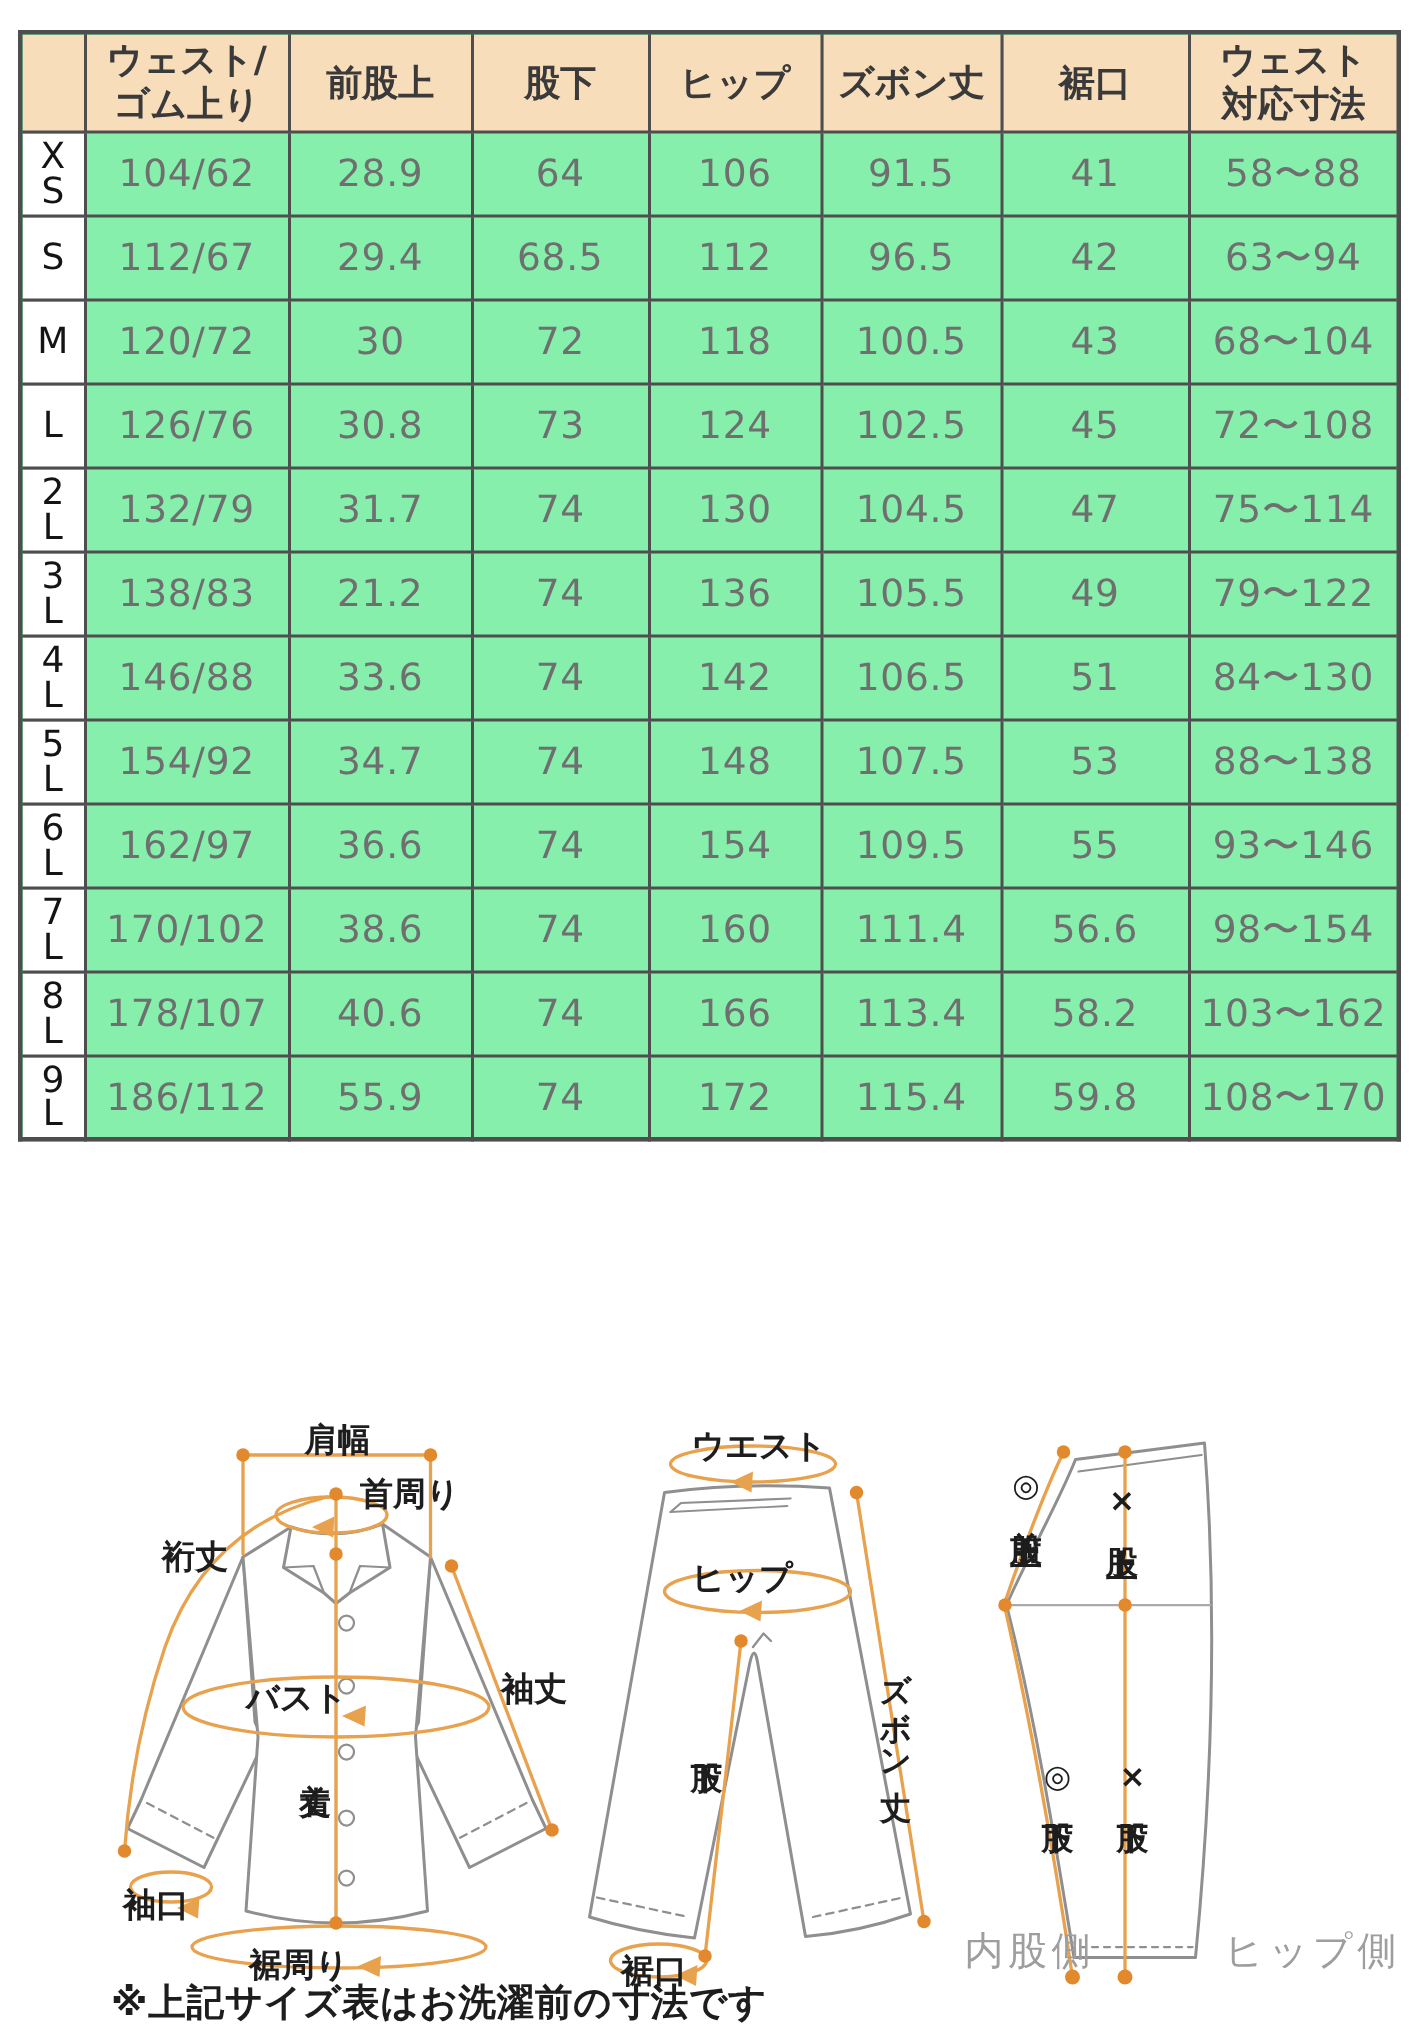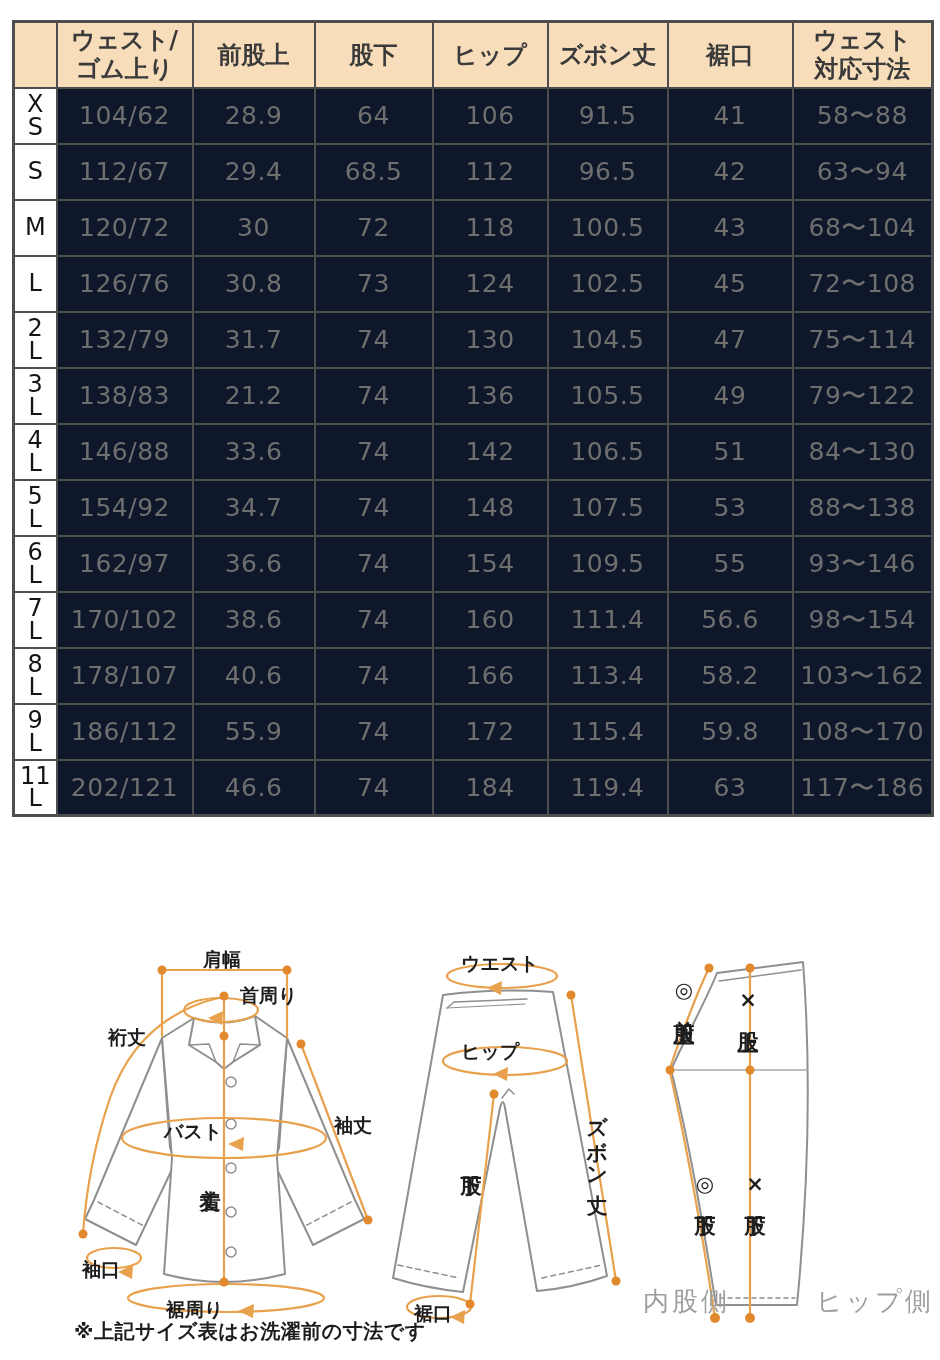--- a/index.html
+++ b/index.html
@@ -5,21 +5,21 @@
   html,body{margin:0;padding:0;background:#ffffff;}
   body{
     width:940px;height:1360px;position:relative;overflow:hidden;
     font-family:"DejaVu Sans","Liberation Sans",sans-serif;
     -webkit-font-smoothing:antialiased;
   }
   
   .size-table-wrap{position:absolute;left:12px;top:20px;width:919px;}
   table.size-table{
     width:100%;border-collapse:collapse;table-layout:fixed;
-    border:3px solid #4e4e4e;background:#0f172a;
+    border:3px solid #4e4e4e;background:#86efac;
   }
   table.size-table th,table.size-table td{
     border:2px solid #4e4e4e;text-align:center;vertical-align:middle;
     padding:0 2px;overflow:hidden;
   }
   table.size-table thead tr{height:66px;}
   table.size-table thead th{
     background:#f8ddbb;color:#3a3a3a;font-weight:600;font-size:24px;
     line-height:1.18;white-space:pre-line;
   }
@@ -27,35 +27,35 @@
   table.size-table tbody th{
     background:#ffffff;color:#141414;font-weight:400;font-size:24px;
     line-height:0.92;white-space:pre-line;padding:0;
   }
   table.size-table tbody td{
     color:#6f6f6f;font-size:25px;font-weight:400;letter-spacing:0.5px;
   }
   
   .diagram-svg{position:absolute;}
   .lbl{
-    position:absolute;color:#1d1d1d;font-weight:700;font-size:19px;
+    position:absolute;color:#1d1d1d;font-weight:700;font-size:22px;
     line-height:1;white-space:nowrap;
   }
   .vlbl{
     position:absolute;color:#1d1d1d;font-weight:700;font-size:21px;
     line-height:1;writing-mode:vertical-rl;text-orientation:upright;
     letter-spacing:2px;white-space:nowrap;
   }
   .side-lbl{
     position:absolute;color:#9e9e9e;font-weight:400;font-size:26px;
     letter-spacing:3px;line-height:1;white-space:nowrap;
   }
   .note{
     position:absolute;left:74px;top:1318px;color:#1d1d1d;
-    font-size:20px;font-weight:700;letter-spacing:0.5px;
+    font-size:25px;font-weight:700;letter-spacing:0.5px;
   }
 </style>
 </head>
 <body>
 
 <div class="size-table-wrap">
   <table class="size-table">
     <colgroup>
       <col style="width:43px">
         <col style="width:136px">
@@ -203,31 +203,20 @@
           <th>9
 L</th>
           <td>186/112</td>
           <td>55.9</td>
           <td>74</td>
           <td>172</td>
           <td>115.4</td>
           <td>59.8</td>
           <td>108〜170</td>
         </tr>
-        <tr>
-          <th>11
-L</th>
-          <td>202/121</td>
-          <td>46.6</td>
-          <td>74</td>
-          <td>184</td>
-          <td>119.4</td>
-          <td>63</td>
-          <td>117〜186</td>
-        </tr>
       </tbody>
   </table>
 </div>
 
 <svg class="diagram-svg" style="left:58px;top:948px" width="340" height="385" viewBox="0 0 340 385">
   <g stroke="#8f8f8f" stroke-width="2" fill="#ffffff" stroke-linejoin="round" stroke-linecap="round">
     <path d="M 104 90 L 36 252 L 27 271 L 78 297 L 118 213 L 112 200 Z"></path>
     <path d="M 229 90 L 297 252 L 306 271 L 255 297 L 215 213 L 221 200 Z"></path>
     <path d="M 136 70 L 104 90 L 114 210 L 106 326 Q 166 342 227 326 L 219 210 L 229 90 L 197 68"></path>
     <path d="M 40 254 L 86 278" stroke-dasharray="5 4" fill="none" stroke-width="1.5"></path>

